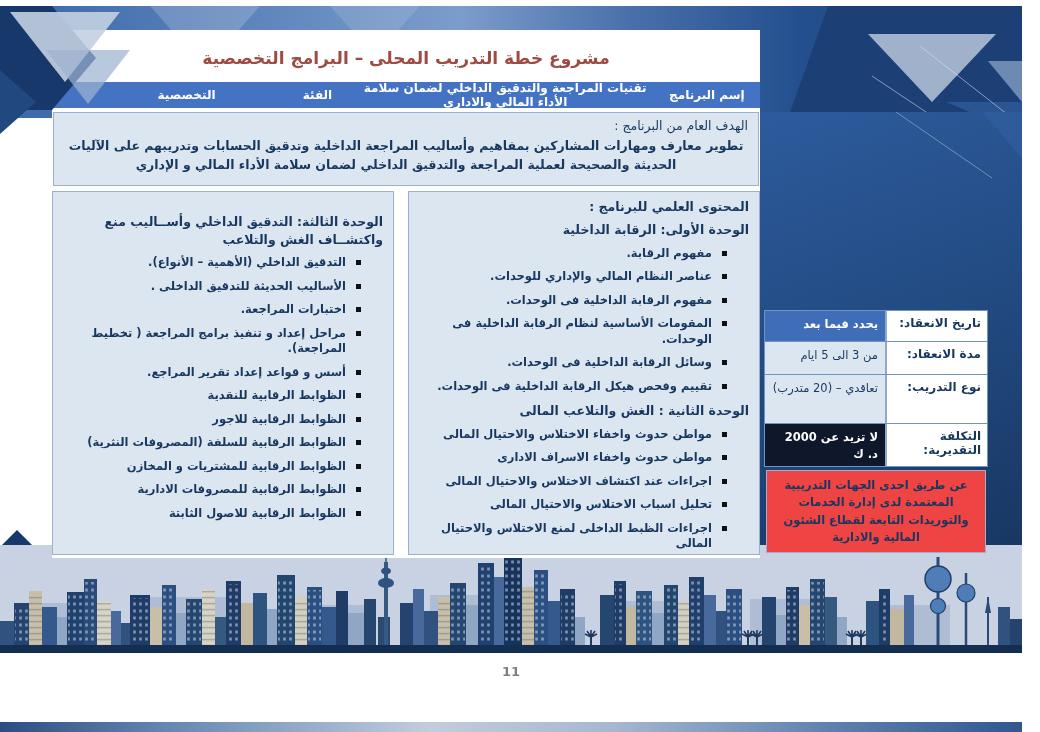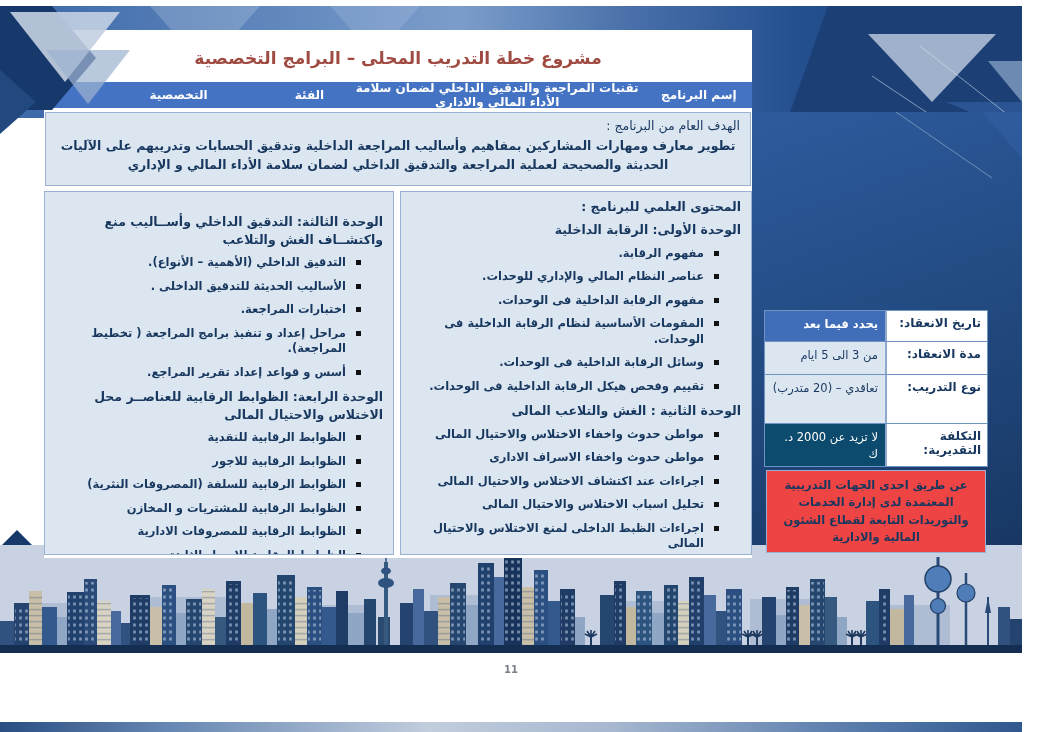--- a/index.html
+++ b/index.html
@@ -9,71 +9,71 @@
   
   .top-band{position:absolute;left:0;top:6px;width:1022px;height:112px;z-index:1;}
   .left-decor{position:absolute;left:0;top:6px;width:132px;height:128px;z-index:5;}
   .right-decor{position:absolute;left:746px;top:112px;width:276px;height:90px;z-index:2;}
 
   
   .right-panel{position:absolute;left:746px;top:112px;width:276px;height:433px;z-index:1;
                background:linear-gradient(160deg,#2d5b9d 0%,#21497f 55%,#183763 100%);}
 
   
-  .white-panel{position:absolute;left:44px;top:30px;width:708px;height:528px;background:#ffffff;
+  .white-panel{position:absolute;left:52px;top:30px;width:708px;height:528px;background:#ffffff;
                z-index:3;direction:rtl;}
   .slide-title{margin:10px 12px 0;height:36px;line-height:36px;text-align:center;
                font-size:17px;font-weight:bold;color:#9f4b42;}
   .program-header{margin-top:6px;height:26px;background:#4573c4;display:flex;direction:rtl;
                   align-items:center;color:#ffffff;font-weight:bold;font-size:12px;}
   .ph-name-label{width:15%;text-align:center;}
   .ph-name-value{width:42%;text-align:center;}
   .ph-cat-label{width:11%;text-align:center;}
   .ph-cat-value{width:26%;text-align:center;}
 
   .goal-box{margin:4px 1px 0;height:72px;background:#dce6f1;border:1px solid #9ab1d3;
             color:#17375e;overflow:hidden;}
   .goal-heading{font-size:12.5px;font-weight:normal;padding:5px 10px 0;}
   .goal-text{font-size:12.5px;font-weight:bold;text-align:center;padding:3px 14px 0;line-height:1.55;}
 
-  .cols{margin-top:5px;display:flex;direction:rtl;gap:6px;height:364px;justify-content:space-between;}
+  .cols{margin-top:5px;display:flex;direction:rtl;gap:14px;height:364px;justify-content:space-between;}
   .col{background:#dce6f1;border:1px solid #9ab1d3;box-sizing:border-box;overflow:hidden;}
   .col-a{flex:0 0 352px;padding:7px 10px 0;}
   .col-b{flex:1;padding:14px 10px 0;}
   .content-heading{font-size:12.5px;font-weight:bold;color:#17375e;}
   .unit-title{font-size:12.5px;font-weight:bold;color:#17375e;margin-top:7px;line-height:1.4;}
   ul.bullets{list-style:none;margin:7px 0 0;padding:0 22px 0 2px;}
   ul.bullets li{position:relative;padding-right:15px;margin-bottom:8px;font-size:11.5px;
                 font-weight:600;color:#17375e;line-height:1.35;}
   ul.bullets li::before{content:"";position:absolute;right:0;top:5px;width:5px;height:5px;background:#101010;}
 
   
   .details-table{position:absolute;left:764px;top:310px;width:222px;z-index:4;direction:rtl;
                  border:1px solid #6f93c2;background:#ffffff;}
   .trow{display:flex;direction:rtl;border-bottom:1px solid #6f93c2;}
   .trow:last-child{border-bottom:none;}
   .tlabel{width:102px;background:#ffffff;color:#17375e;font-weight:bold;font-size:12px;
           padding:5px 6px 3px;box-sizing:border-box;border-left:2px solid #8fa9cc;}
   .tvalue{flex:1;font-size:11.5px;padding:5px 7px 3px;box-sizing:border-box;line-height:1.45;}
   .v-blue{background:#3f6db8;color:#ffffff;font-weight:bold;}
   .v-light{background:#dce6f1;color:#17375e;}
-  .v-dark{background:#0c4a6e;color:#ffffff;}
+  .v-dark{background:#0f172a;color:#ffffff;font-weight:bold;}
   .r1{min-height:30px;} .r2{min-height:32px;} .r3{min-height:48px;} .r4{min-height:42px;}
 
   .info-box{position:absolute;left:766px;top:470px;width:220px;z-index:4;direction:rtl;
             background:#ef4444;border:1px solid #9ab1d3;color:#17375e;font-weight:bold;
             font-size:11.5px;text-align:center;line-height:1.5;padding:6px 5px;box-sizing:border-box;}
 
   
   .skyline{position:absolute;left:0;top:545px;width:1022px;height:108px;z-index:2;}
   .corner-diamond{position:absolute;left:5px;top:535px;width:24px;height:24px;background:#17386b;
                   transform:rotate(45deg);z-index:2;}
 
   .page-number{position:absolute;left:0;top:664px;width:1022px;text-align:center;z-index:3;
-               color:#7a7f87;font-weight:bold;font-size:10px;}
+               color:#7a7f87;font-weight:bold;font-size:13px;}
 
   .bottom-strip{position:absolute;left:0;top:722px;width:1022px;height:10px;z-index:1;
                 background:linear-gradient(90deg,#2a4d82 0%,#6486b2 16%,#c2cddd 42%,#a6b7cf 60%,#5c7fae 82%,#30588f 100%);}
 </style>
 </head>
 <body>
 
 <div class="stage">
 
   <div class="top-band">
@@ -147,21 +147,20 @@
 
       <div class="col col-b">
         <div class="unit-title">الوحدة الثالثة: التدقيق الداخلي وأســاليب منع واكتشــاف الغش والتلاعب</div>
         <ul class="bullets">
           <li>التدقيق الداخلي (الأهمية – الأنواع).</li>
           <li>الأساليب الحديثة للتدقيق الداخلى .</li>
           <li>اختبارات المراجعة.</li>
           <li>مراحل إعداد و تنفيذ برامج المراجعة ( تخطيط المراجعة).</li>
           <li>أسس و قواعد إعداد تقرير المراجع.</li>
         </ul>
-        <div class="unit-title">الوحدة الرابعة: الظوابط الرقابية للعناصــر محل الاختلاس والاحتيال المالى</div>
         <ul class="bullets">
           <li>الظوابط الرقابية للنقدية</li>
           <li>الظوابط الرقابية للاجور</li>
           <li>الظوابط الرقابية للسلفة (المصروفات النثرية)</li>
           <li>الظوابط الرقابية للمشتريات و المخازن</li>
           <li>الظوابط الرقابية للمصروفات الادارية</li>
           <li>الظوابط الرقابية للاصول الثابتة</li>
         </ul>
       </div>
     </div>

